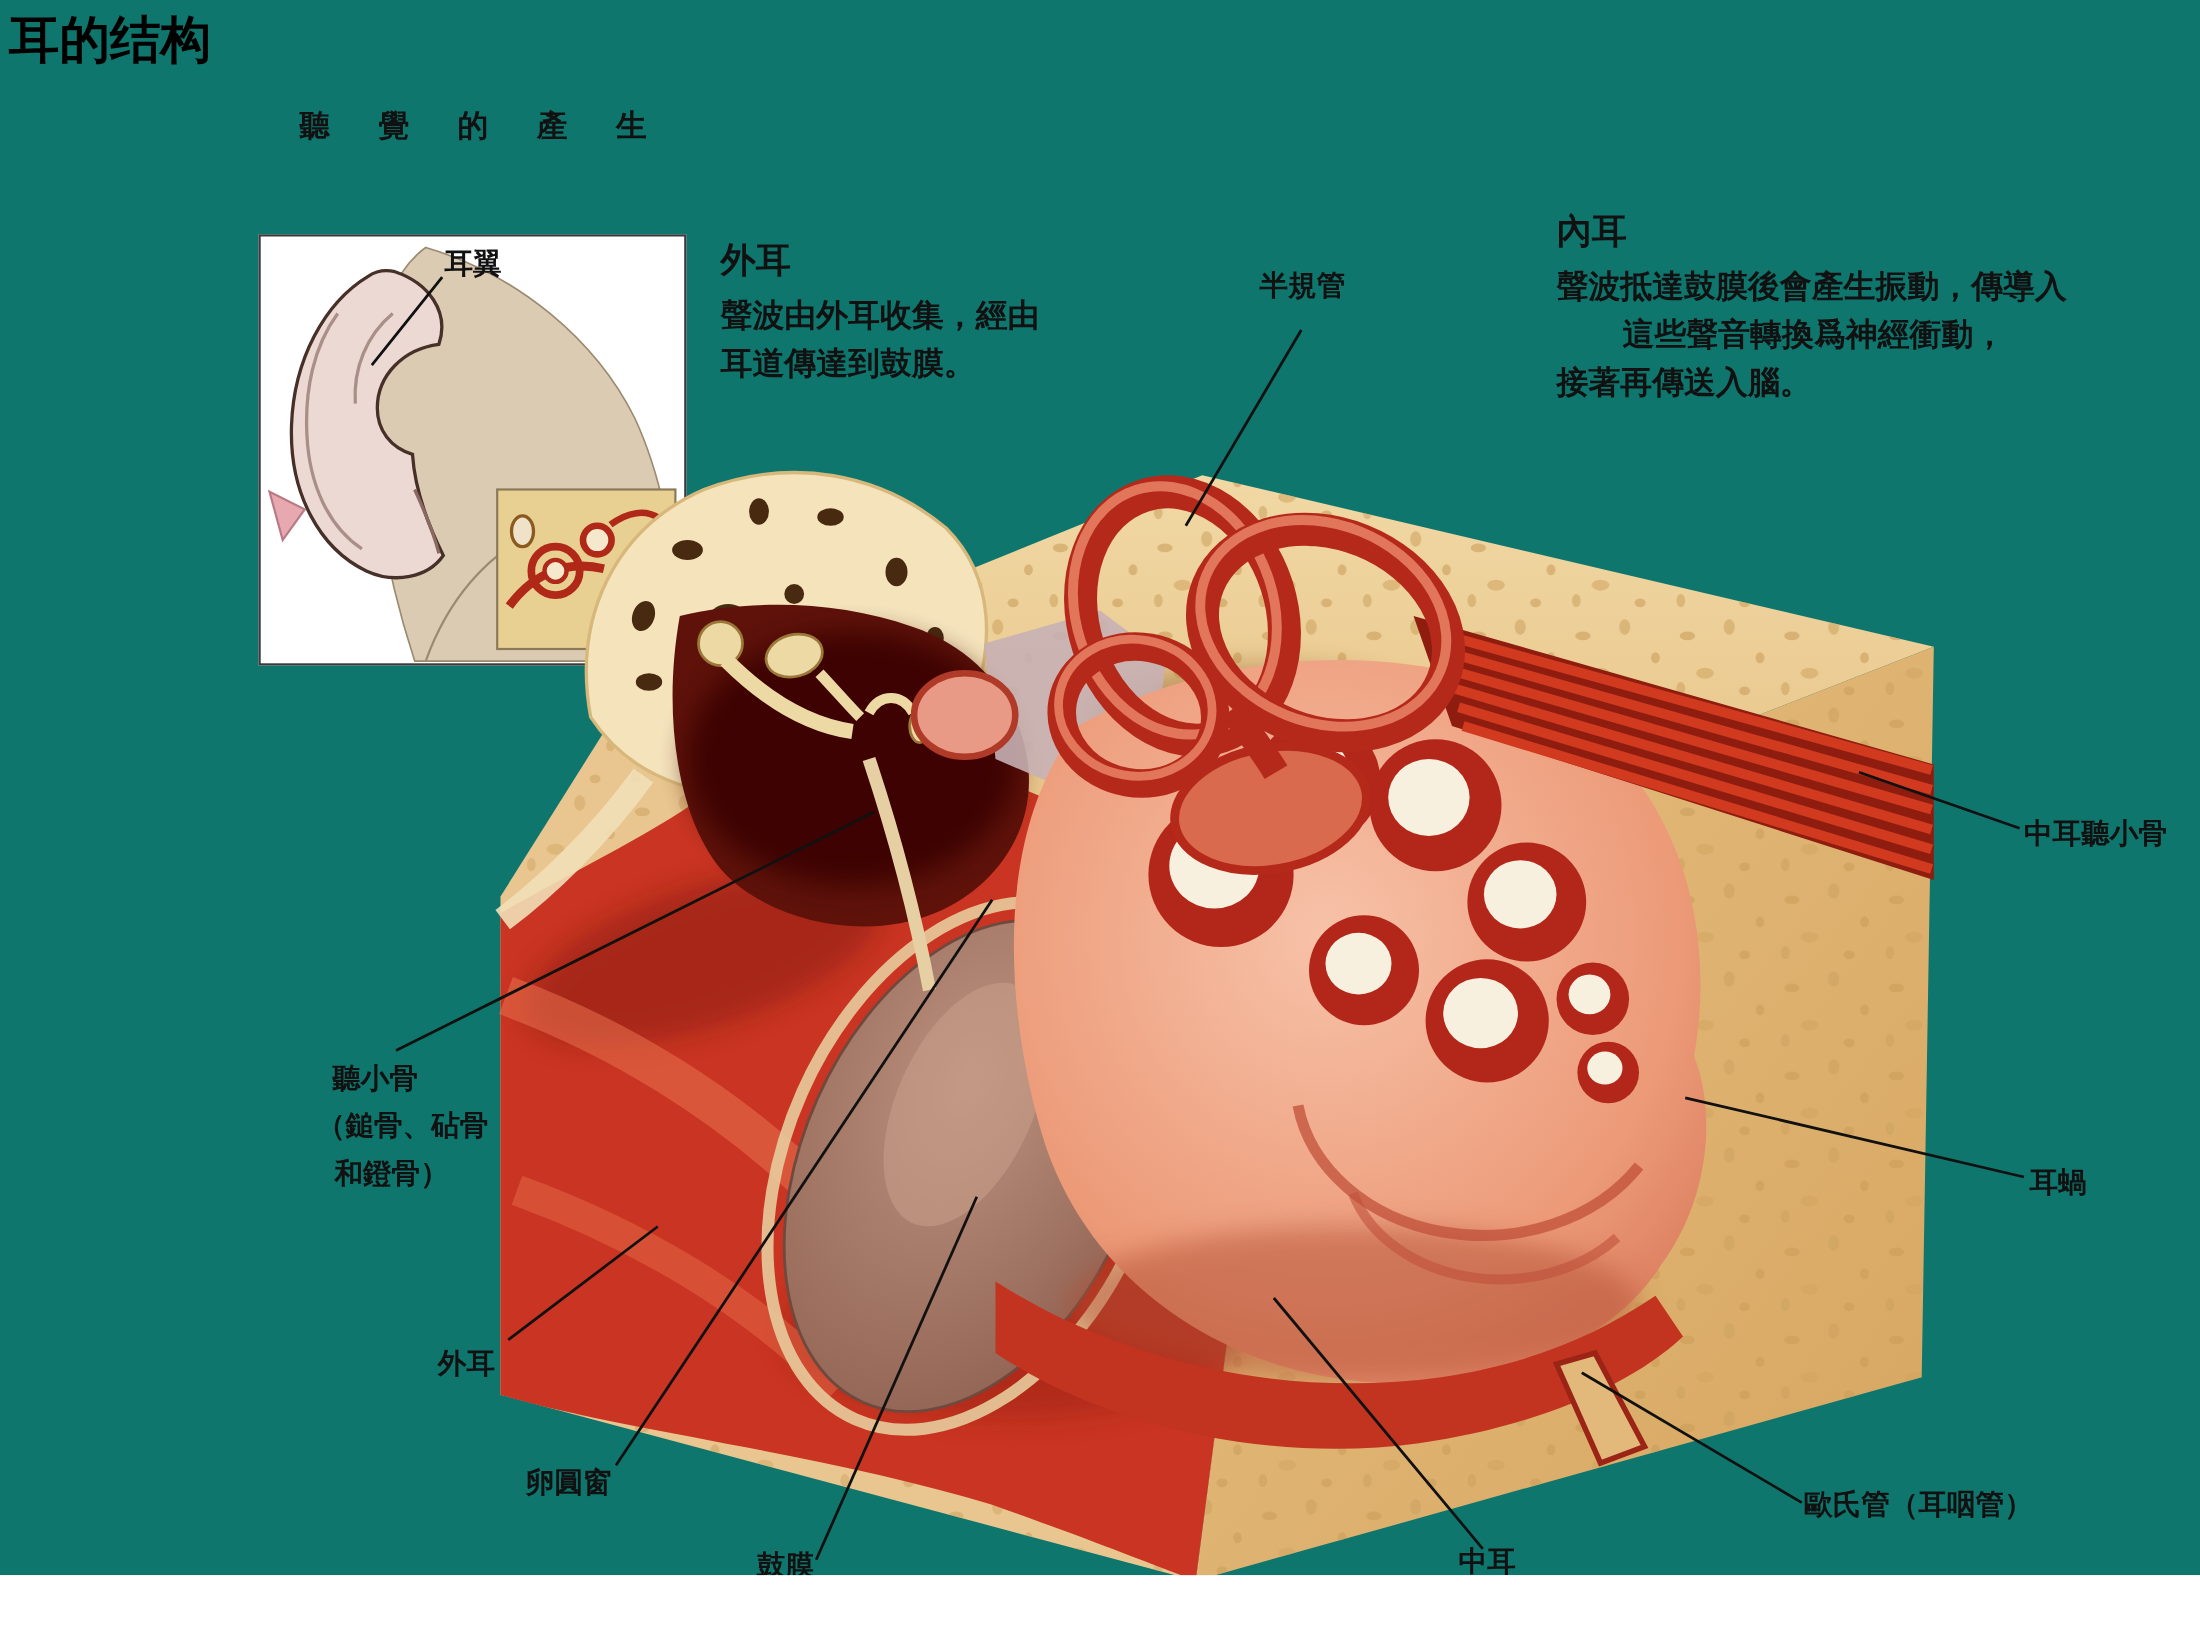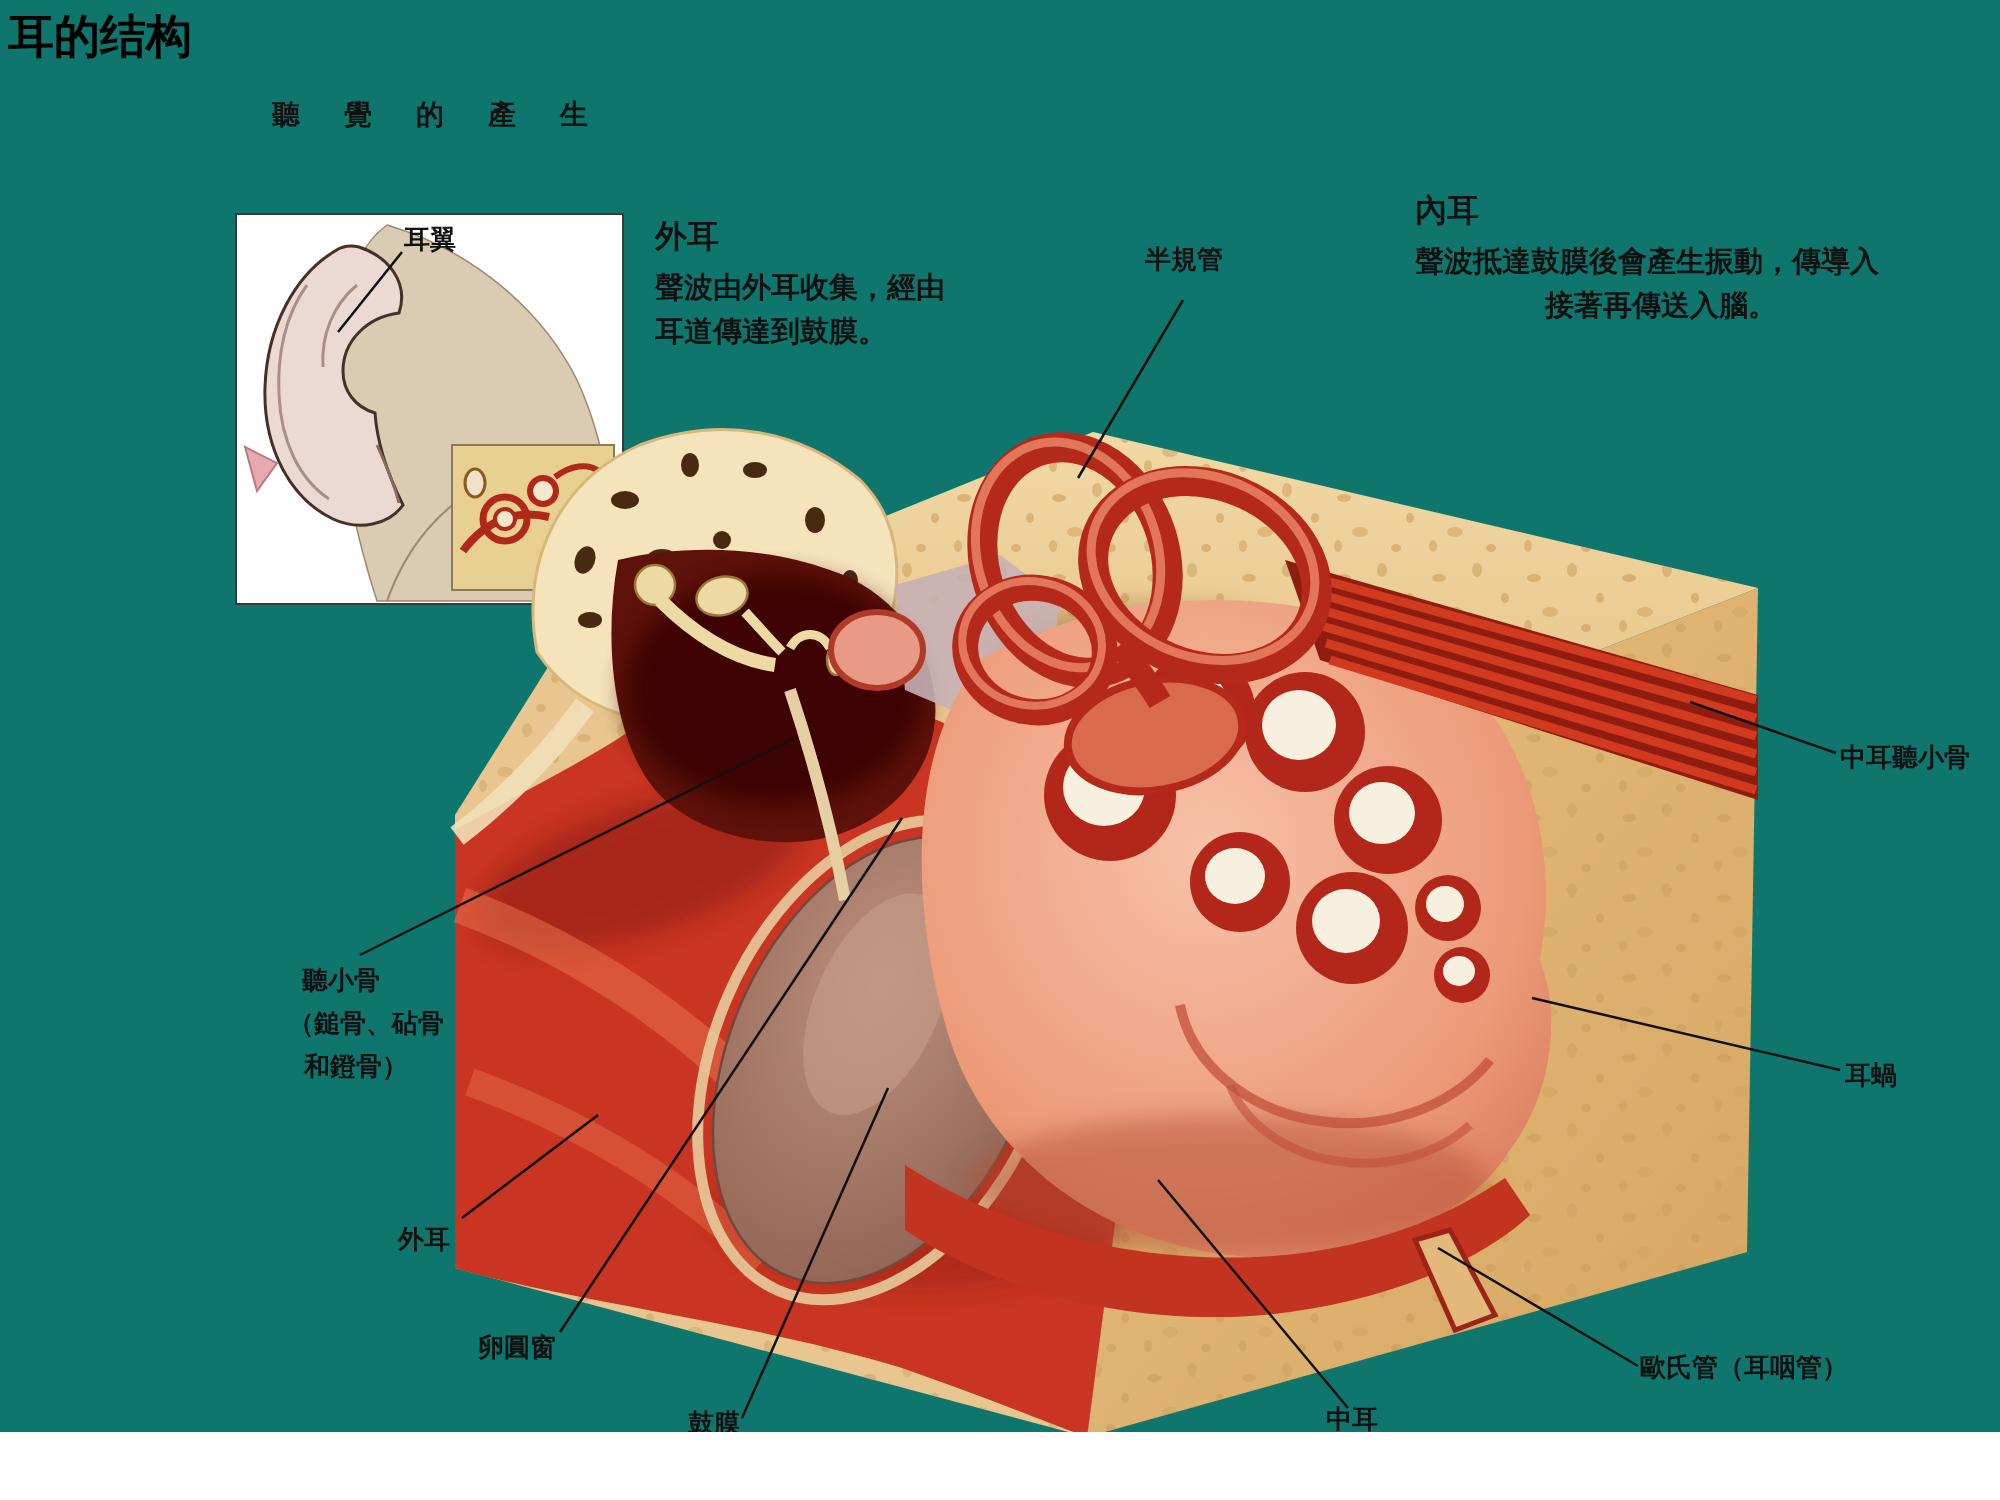--- a/index.html
+++ b/index.html
@@ -217,21 +217,22 @@
 
   <div class="abs tblock" style="left:655px;top:212px;width:380px">
     <div class="theading">外耳</div>
     <div class="tline">聲波由外耳收集，經由</div>
     <div class="tline">耳道傳達到鼓膜。</div>
   </div>
 
   <div class="abs tblock" style="left:1415px;top:186px;width:520px">
     <div class="theading">內耳</div>
     <div class="tline">聲波抵達鼓膜後會產生振動，傳導入</div>
-    <div class="tline" style="margin-left:130px">接著再傳送入腦。</div>
+    <div class="tline" style="margin-left:60px">這些聲音轉換爲神經衝動，</div>
+    <div class="tline" style="">接著再傳送入腦。</div>
   </div>
 
   <div class="abs lab" style="left:404px;top:222px">耳翼</div>
   <div class="abs lab" style="left:1145px;top:242px">半規管</div>
   <div class="abs lab" style="left:1840px;top:740px">中耳聽小骨</div>
   <div class="abs" style="left:288px;top:960px;line-height:1.65">
     <div class="lab" style="margin-left:14px">聽小骨</div>
     <div class="lab">（鎚骨、砧骨</div>
     <div class="lab" style="margin-left:16px">和鐙骨）</div>
   </div>

